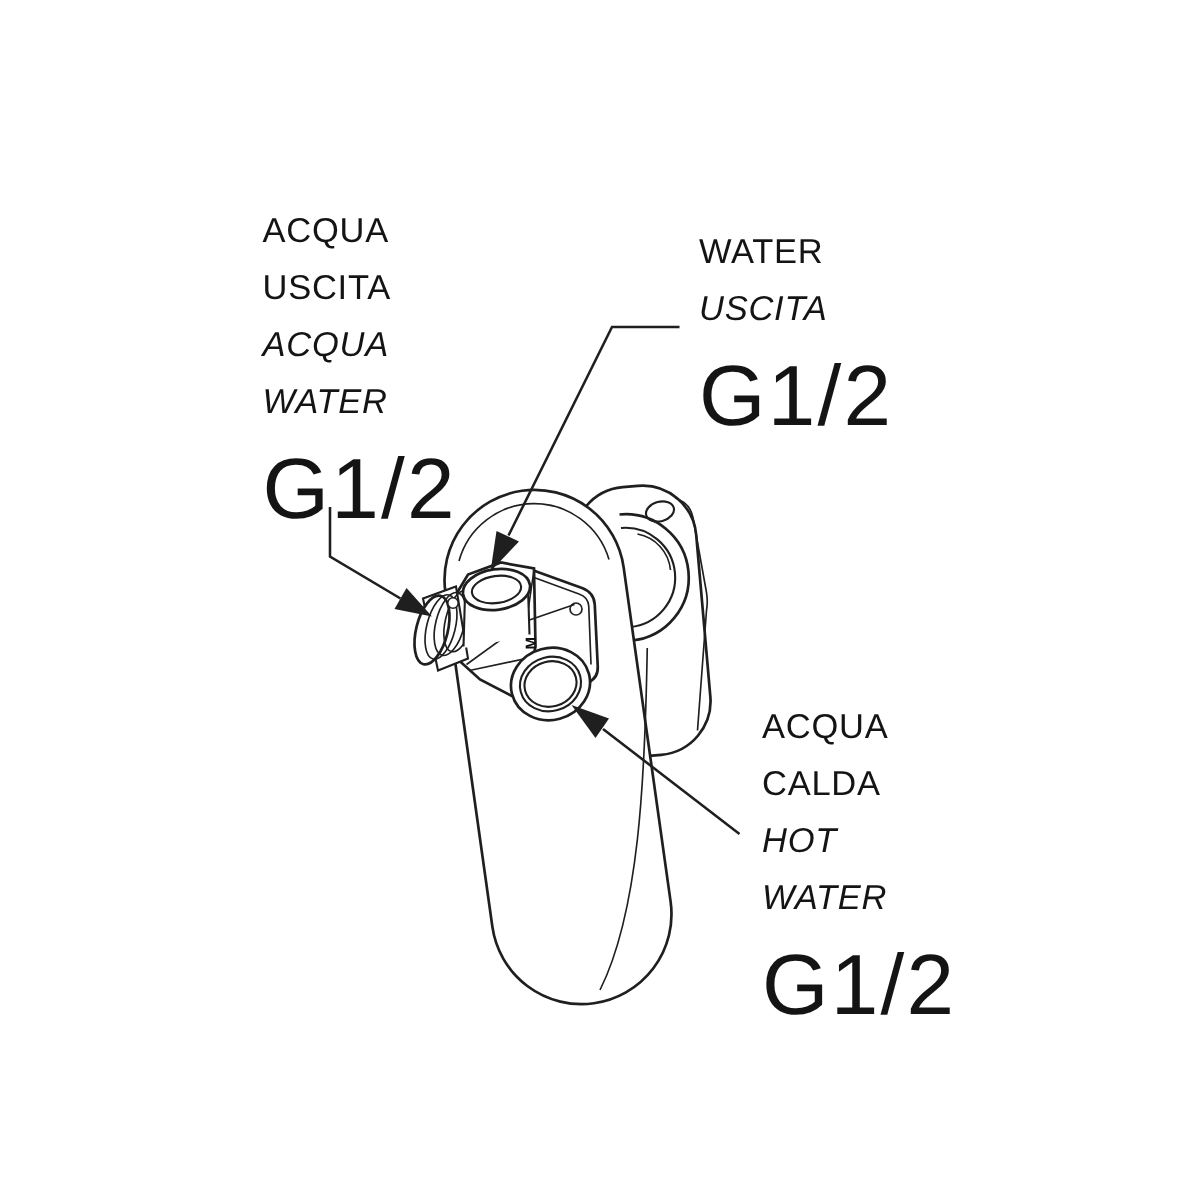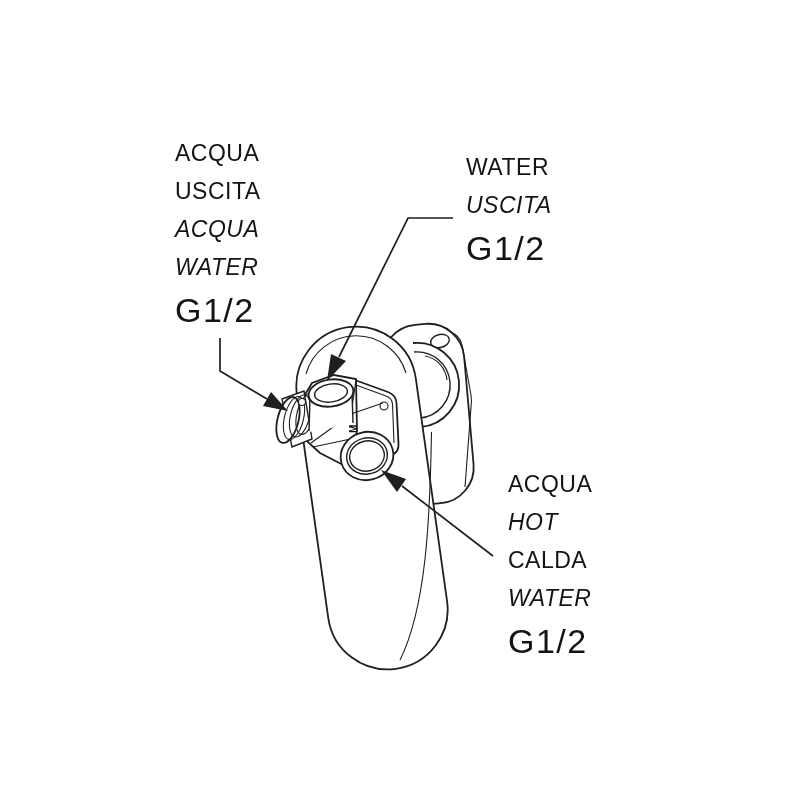--- a/index.html
+++ b/index.html
@@ -3,21 +3,21 @@
 <meta charset="utf-8">
 <style>
   html,body{margin:0;padding:0;background:#fff;}
   .stage{
     position:relative;width:800px;height:800px;background:#ffffff;overflow:hidden;
     font-family:"Liberation Sans","DejaVu Sans",sans-serif;color:#141414;
   }
   .label{position:absolute;white-space:nowrap;}
   .label .ln{font-size:23px;line-height:38px;letter-spacing:0.5px;}
   .label .it{font-style:italic;}
-  .label .thread{font-size:34px;line-height:44px;letter-spacing:1.5px;margin-top:2px;}
+  .label .thread{font-size:57px;line-height:44px;letter-spacing:1.5px;margin-top:18px;}
   #cold-label{left:175px;top:134px;}
   #outlet-label{left:466px;top:148px;}
   #hot-label{left:508px;top:465px;}
   svg.draw{position:absolute;left:0;top:0;width:800px;height:800px;}
   .s{stroke:#1f1f1f;fill:none;}
   .w{fill:#ffffff;stroke:#1f1f1f;}
   .thick{stroke-width:1.8;}
   .mid{stroke-width:1.4;}
   .thin{stroke-width:1.1;}
   .lead{stroke:#1f1f1f;stroke-width:1.7;fill:none;}
@@ -112,19 +112,19 @@
   </div>
 
   <div class="label" id="outlet-label">
     <div class="ln">WATER</div>
     <div class="ln it">USCITA</div>
     <div class="thread">G1/2</div>
   </div>
 
   <div class="label" id="hot-label">
     <div class="ln">ACQUA</div>
+    <div class="ln">CALDA</div>
     <div class="ln it">HOT</div>
-    <div class="ln">CALDA</div>
     <div class="ln it">WATER</div>
     <div class="thread">G1/2</div>
   </div>
 
 </div>
 
 </body></html>

